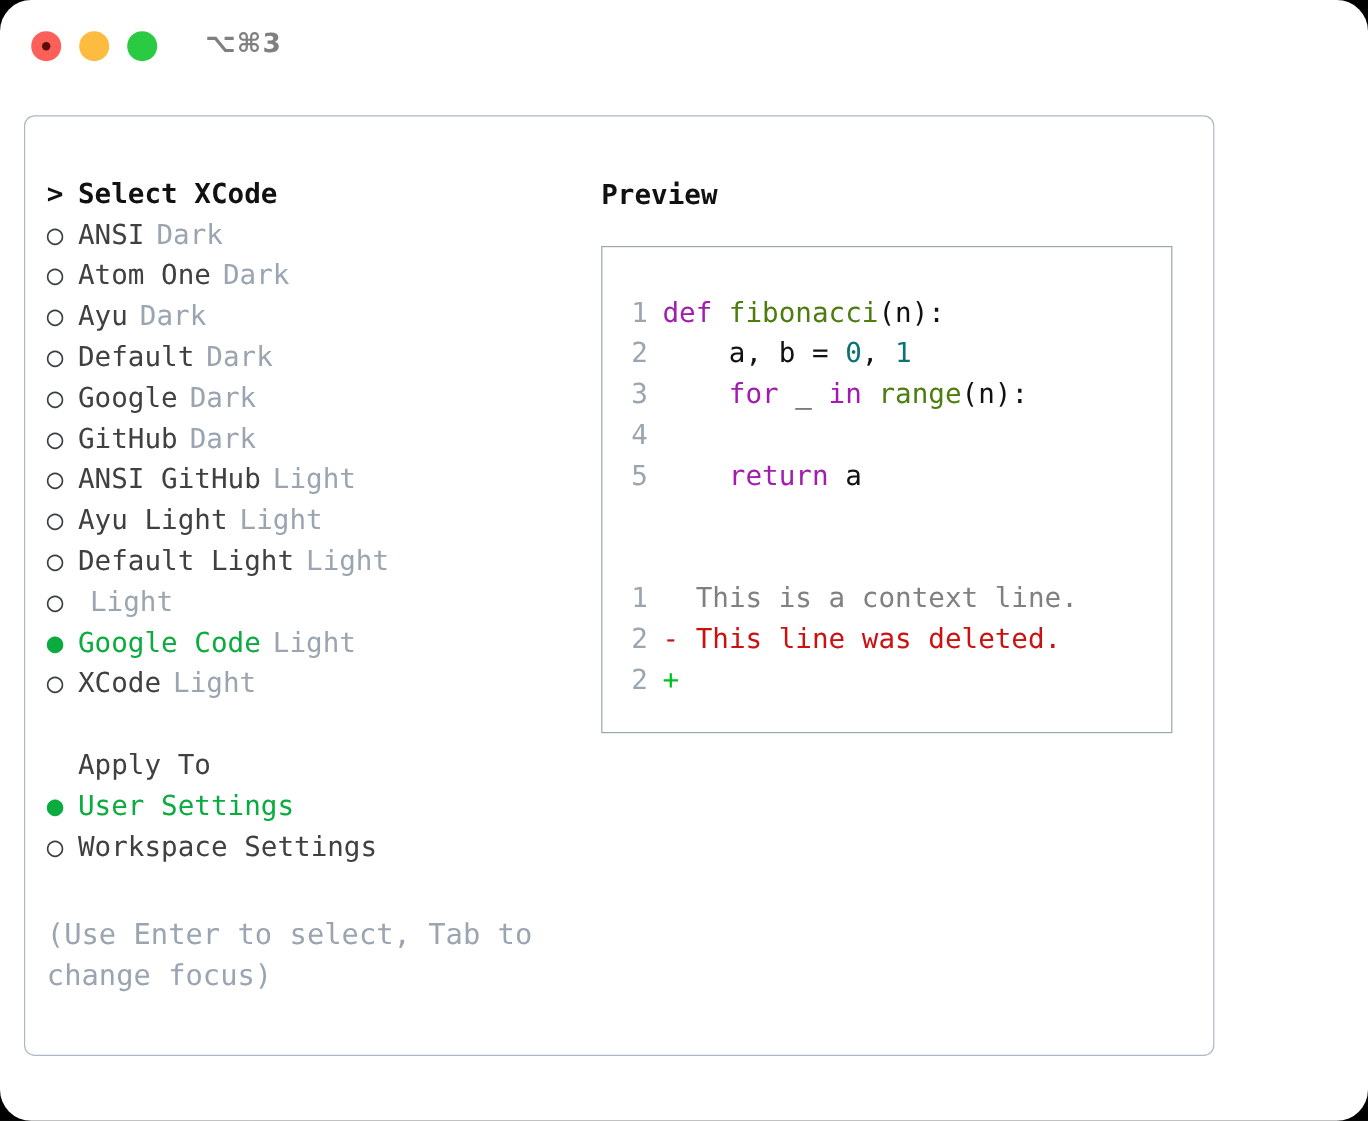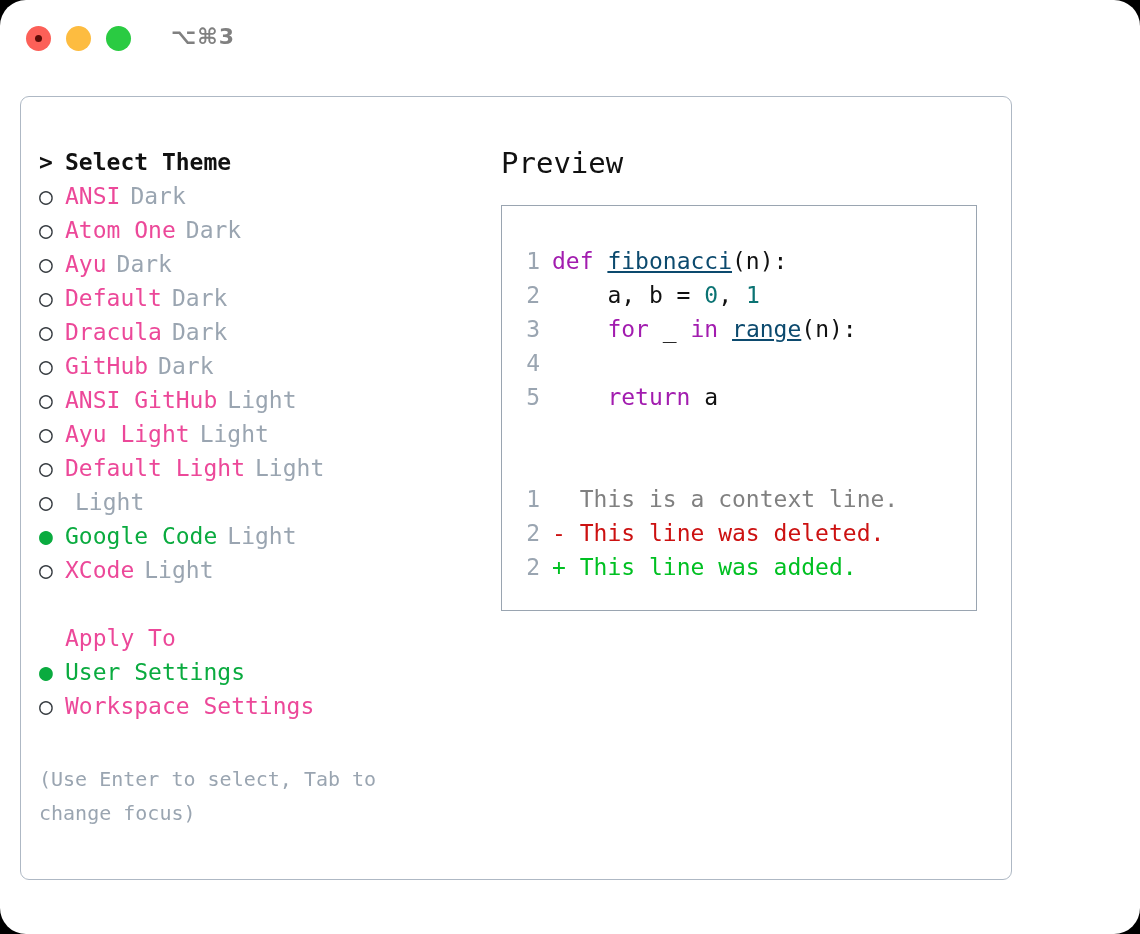--- a/index.html
+++ b/index.html
@@ -99,48 +99,48 @@
     display: inline-block;
     width: 26px;
     flex: 0 0 26px;
     font-size: 23px;
   }
   .marker-prompt { color: #111111; font-weight: bold; }
   .marker-empty  { color: #3a3f44; }
   .marker-sel    { color: #0aab3f; }
   .marker-blank  { color: transparent; }
 
-  .label          { color: #ec4899; }
+  .label          { color: #404040; }
   .label-header   { color: #111111; font-weight: bold; }
   .label-selected { color: #0aab3f; }
   .suffix         { color: #9aa5b1; padding-left: 10px; text-align: right; }
 
   .section-gap { height: 34px; }
 
   .hint {
     position: absolute;
     left: 18px;
     top: 665px;
     width: 420px;
-    font-size: 20px;
+    font-size: 24px;
     line-height: 34px;
     color: #9aa5b1;
   }
 
   
   .right-col {
     position: absolute;
     left: 480px;
     top: 52px;
     width: 490px;
   }
 
   .preview-title {
-    font-size: 29px;
-    font-weight: normal;
+    font-size: 23px;
+    font-weight: bold;
     color: #111111;
     height: 34px;
     line-height: 28px;
   }
 
   .preview-box {
     margin-top: 22px;
     width: 476px;
     height: 406px;
     box-sizing: border-box;
@@ -162,21 +162,21 @@
     width: 26px;
     flex: 0 0 26px;
     text-align: right;
     color: #9aa5b1;
     margin-right: 12px;
   }
 
   .code-text { white-space: pre; }
 
   .tok-kw   { color: #a21caf; }
-  .tok-fn   { color: #0c4a6e; text-decoration: underline; }
+  .tok-fn   { color: #4d7c0f; }
   .tok-num  { color: #0b7373; }
   .tok-pln  { color: #111111; }
 
   .blank-line { height: 34px; }
 
   .diff-ctx { color: #808080; }
   .diff-del { color: #cc1111; }
   .diff-add { color: #00c022; }
 </style>
 </head>
@@ -191,21 +191,21 @@
     <div class="dot dot-max"></div>
     <div class="shortcut">⌥⌘3</div>
   </div>
 
   <div class="panel">
 
     <div class="left-col">
 
       <div class="row">
         <span class="marker marker-prompt">&gt;</span>
-        <span class="label-header">Select Theme</span>
+        <span class="label-header">Select XCode</span>
       </div>
 
       <div class="row">
         <span class="marker marker-empty">○</span>
         <span class="label">ANSI</span>
         <span class="suffix">Dark</span>
       </div>
 
       <div class="row">
         <span class="marker marker-empty">○</span>
@@ -220,21 +220,21 @@
       </div>
 
       <div class="row">
         <span class="marker marker-empty">○</span>
         <span class="label">Default</span>
         <span class="suffix">Dark</span>
       </div>
 
       <div class="row">
         <span class="marker marker-empty">○</span>
-        <span class="label">Dracula</span>
+        <span class="label">Google</span>
         <span class="suffix">Dark</span>
       </div>
 
       <div class="row">
         <span class="marker marker-empty">○</span>
         <span class="label">GitHub</span>
         <span class="suffix">Dark</span>
       </div>
 
       <div class="row">
@@ -343,20 +343,19 @@
 
         <div class="code-line">
           <span class="lineno">2</span>
           <span class="code-text diff-del">- </span>
           <span class="code-text diff-del">This line was deleted.</span>
         </div>
 
         <div class="code-line">
           <span class="lineno">2</span>
           <span class="code-text diff-add">+ </span>
-          <span class="code-text diff-add">This line was added.</span>
         </div>
 
       </div>
     </div>
 
   </div>
 </div>
 
 </body></html>

